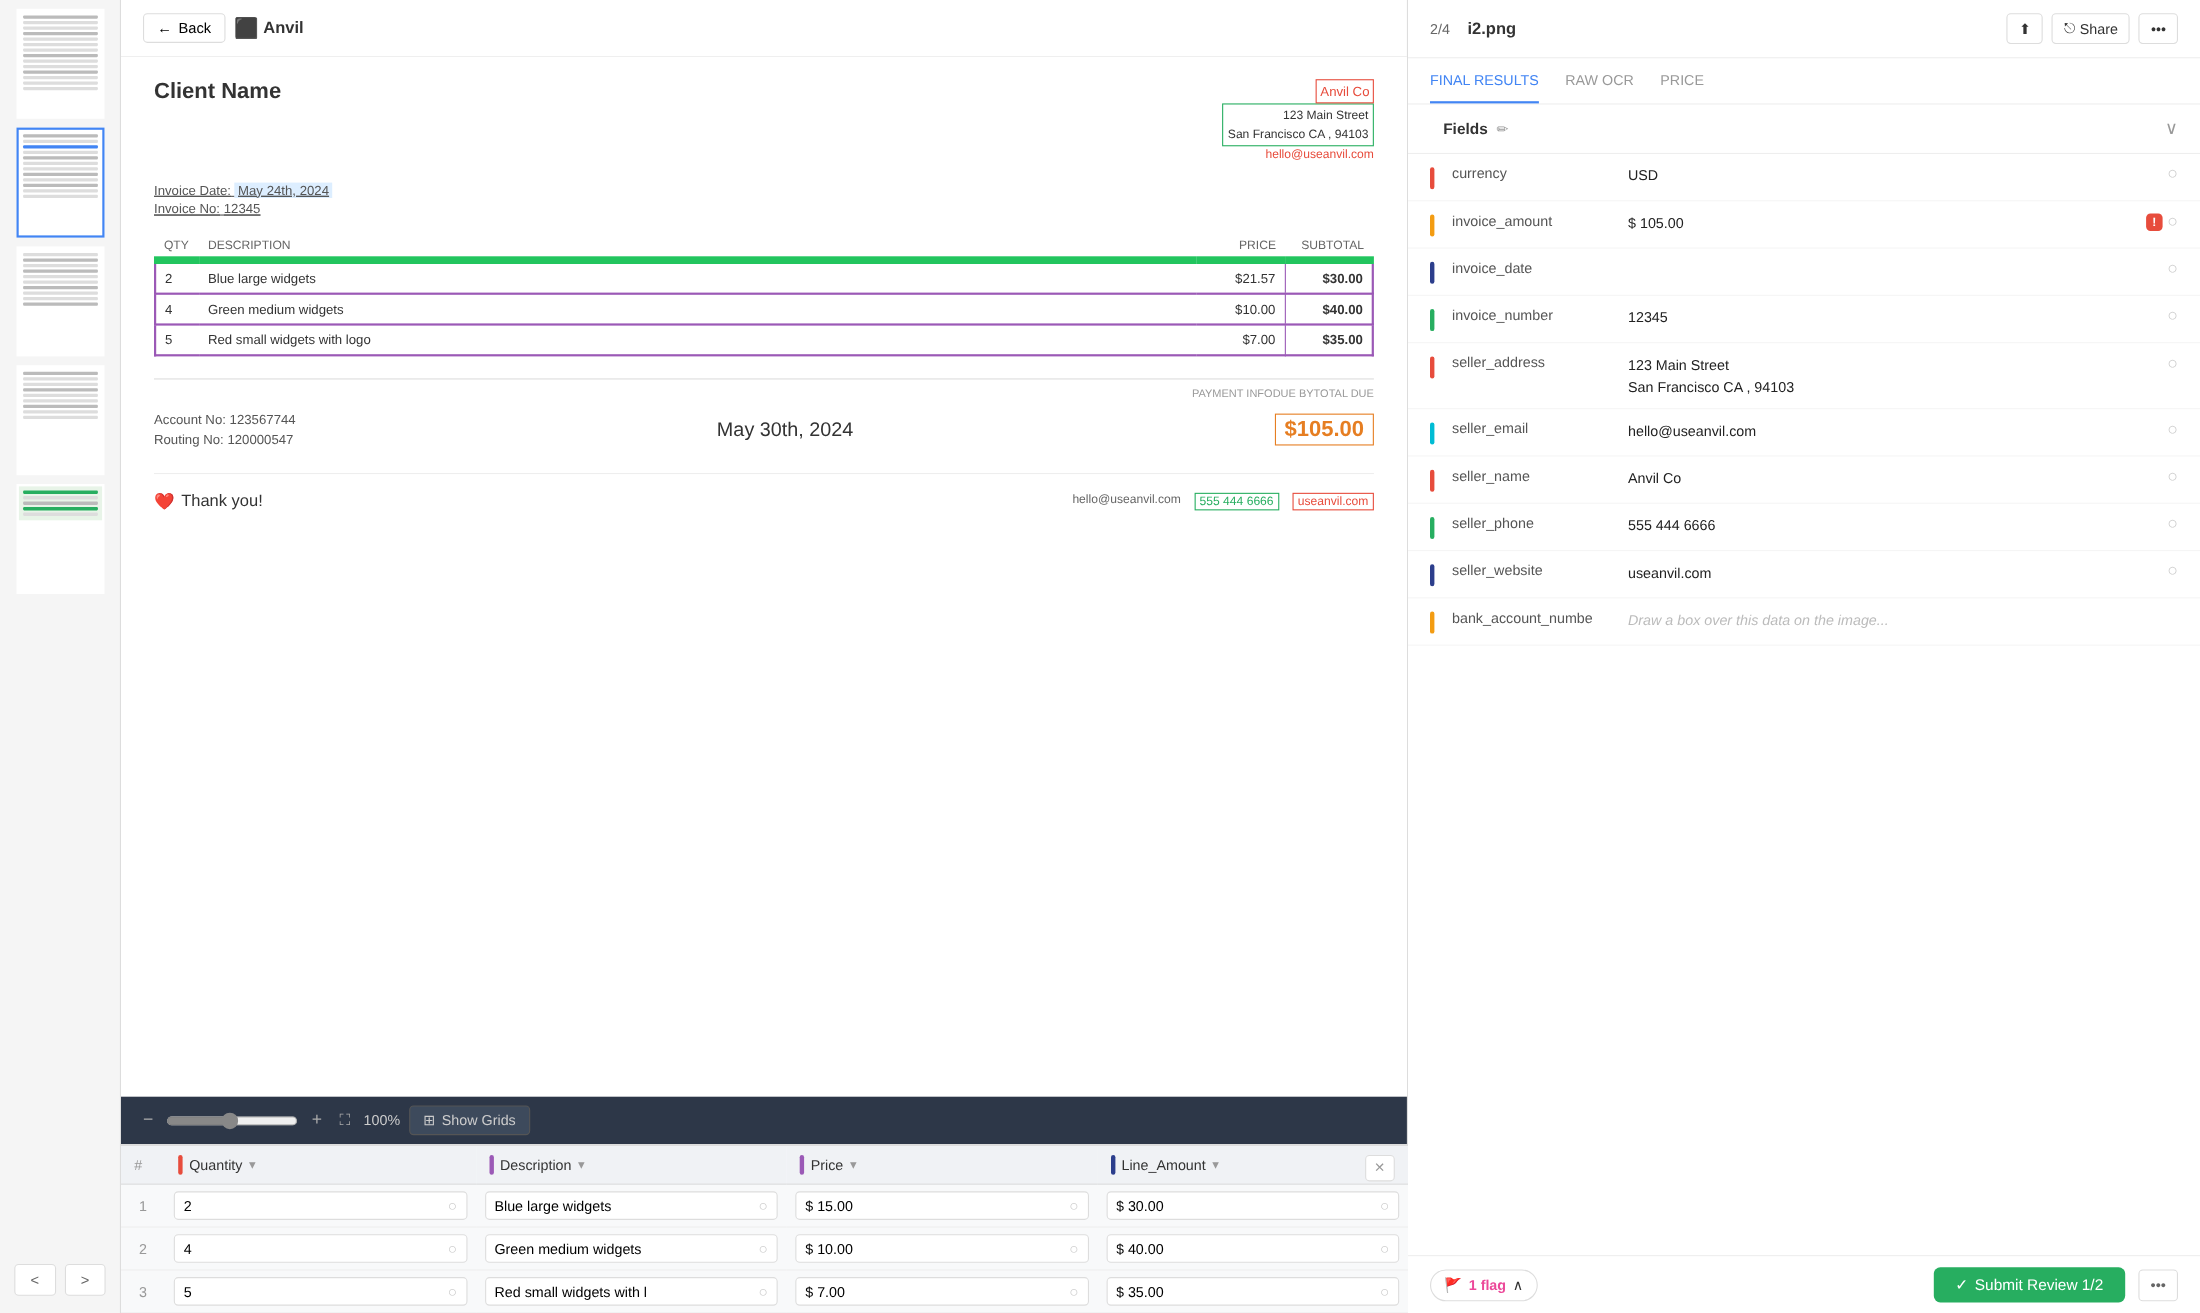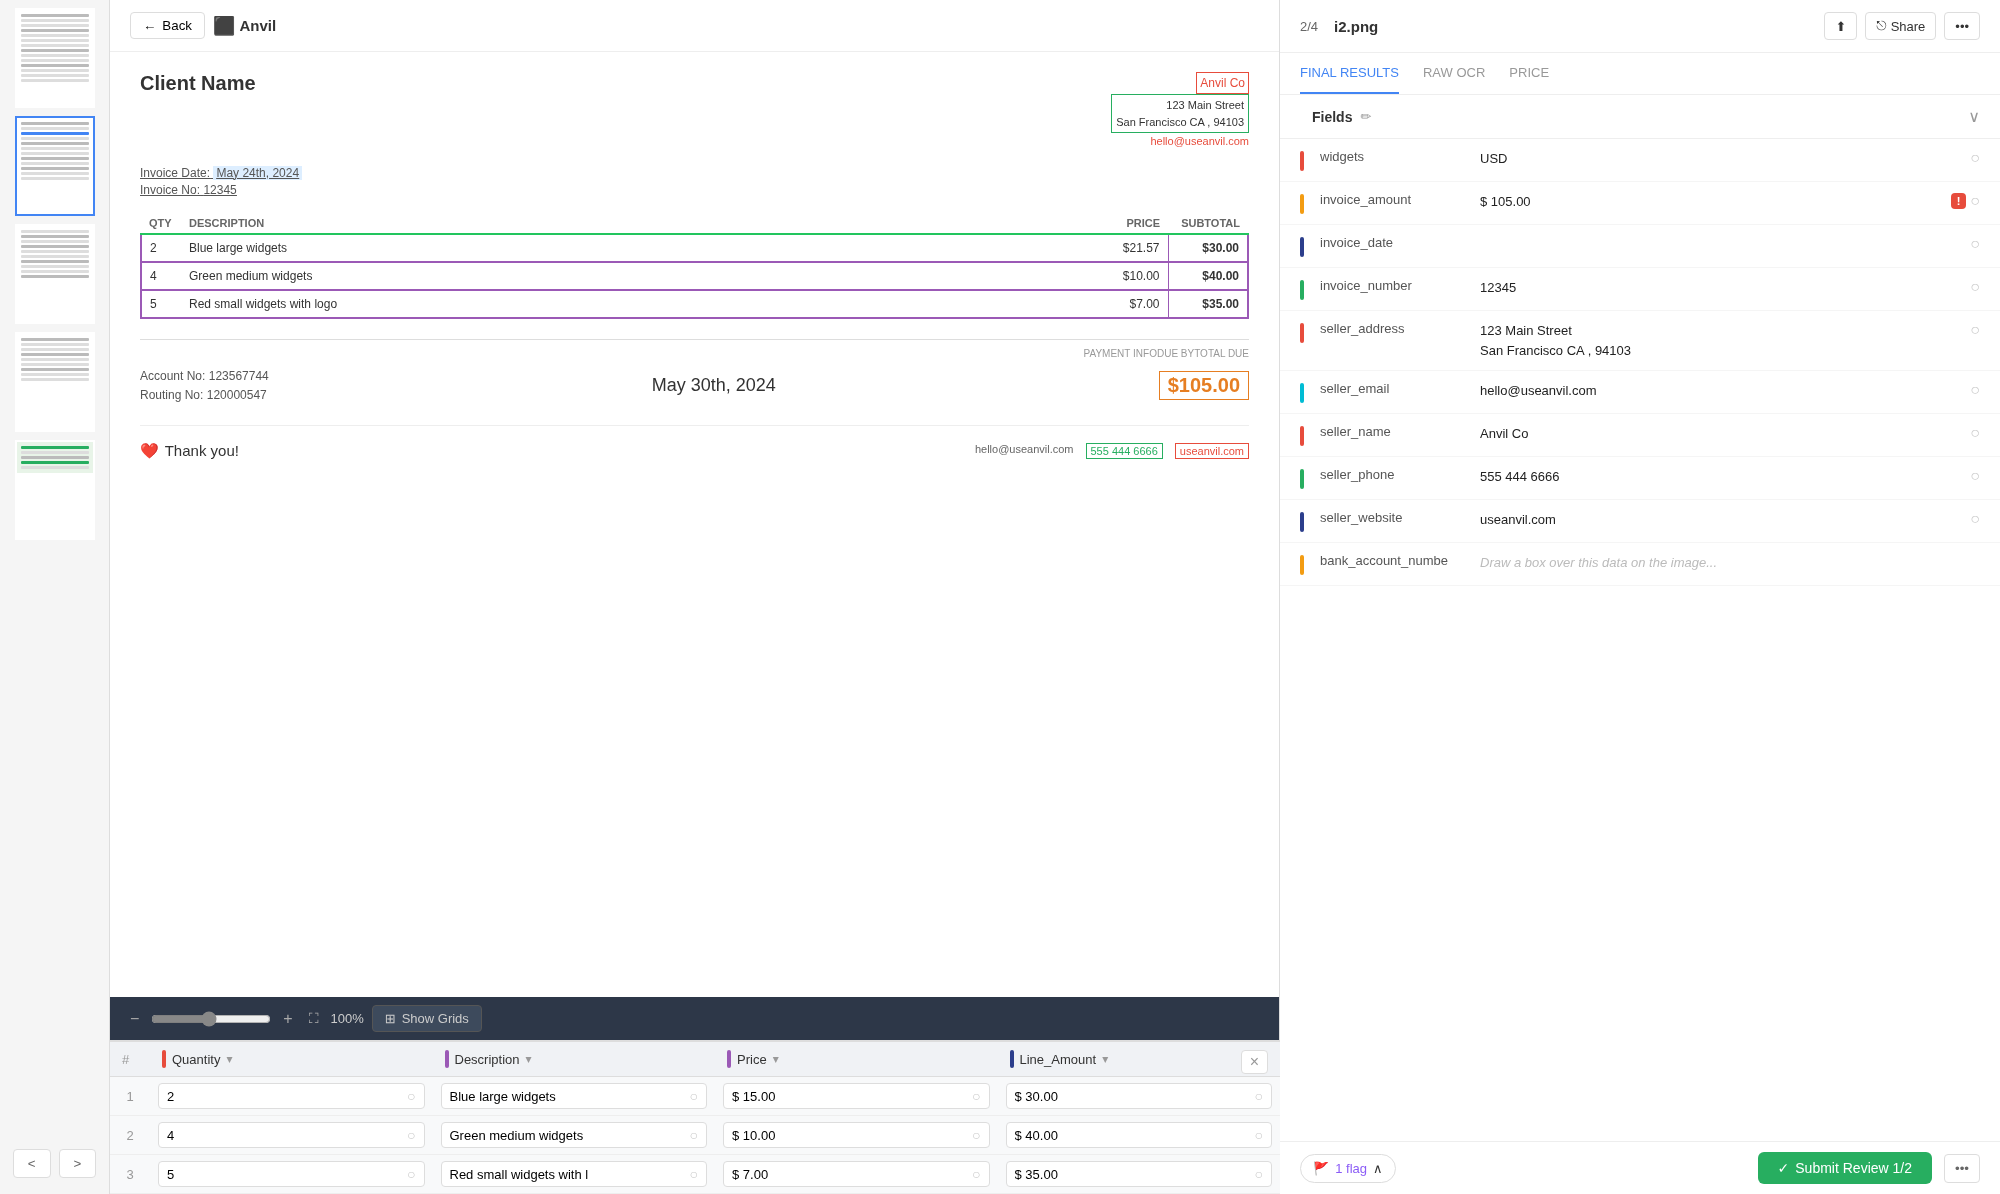--- a/index.html
+++ b/index.html
@@ -23,21 +23,21 @@
     .invoice-title { font-size: 20px; font-weight: 600; }
     .seller-info { text-align: right; font-size: 12px; line-height: 1.5; }
     .seller-name-red { color: #e74c3c; font-weight: 500; border: 1px solid #e74c3c; padding: 1px 3px; display: inline-block; }
     .address-box { border: 1px solid #27ae60; padding: 2px 4px; font-size: 11px; }
     .email-highlight { color: #e74c3c; font-size: 11px; }
     .invoice-meta { font-size: 12px; color: #555; margin-bottom: 16px; }
     .invoice-meta span { text-decoration: underline; color: #555; }
     .meta-row { margin-bottom: 3px; text-decoration: underline; }
 
     .invoice-table { width: 100%; border-collapse: collapse; margin-bottom: 20px; font-size: 12px; }
-    .invoice-table th { font-weight: 700; padding: 4px 8px; text-align: left; color: #666; font-size: 11px; border-bottom: 2px solid #22c55e; }
+    .invoice-table th { font-weight: 400; padding: 4px 8px; text-align: left; color: #666; font-size: 11px; border-bottom: 7px solid #22c55e; }
     .invoice-table td { padding: 6px 8px; vertical-align: top; }
 
     .payment-section { margin-top: 20px; }
     .payment-header { display: flex; justify-content: flex-end; font-size: 10px; color: #999; text-transform: uppercase; margin-bottom: 8px; border-top: 1px solid #ddd; padding-top: 8px; }
     .payment-body { display: flex; justify-content: space-between; align-items: center; }
     .account-info { font-size: 12px; color: #555; line-height: 1.6; }
     .due-date { font-size: 18px; font-weight: 500; color: #333; }
     .total-amount { font-size: 20px; font-weight: bold; color: #e67e22; border: 1px solid #e67e22; padding: 2px 8px; }
 
     .thank-you-section { margin-top: 20px; padding-top: 16px; border-top: 1px solid #eee; display: flex; align-items: center; justify-content: space-between; font-size: 12px; }
@@ -80,21 +80,21 @@
     .field-name { width: 160px; color: #555; font-size: 13px; flex-shrink: 0; }
     .field-value { flex: 1; font-size: 13px; color: #222; line-height: 1.5; }
     .field-check { margin-left: auto; color: #ccc; font-size: 16px; cursor: pointer; }
     .field-warning { margin-left: auto; display: flex; align-items: center; gap: 4px; }
     .warning-badge { background: #e74c3c; color: white; border-radius: 4px; padding: 2px 6px; font-size: 11px; font-weight: bold; }
     .field-faded { color: #bbb; font-style: italic; }
 
     
     .bottom-toolbar { padding: 10px 20px; border-top: 1px solid #eee; background: white; display: flex; align-items: center; gap: 12px; }
     .flag-btn { display: flex; align-items: center; gap: 6px; background: white; border: 1px solid #ddd; border-radius: 20px; padding: 6px 12px; cursor: pointer; color: #333; font-size: 13px; }
-    .flag-count { color: #8b5cf6; font-weight: 400; }
+    .flag-count { color: #ec4899; font-weight: 700; }
     .submit-btn { margin-left: auto; background: #27ae60; color: white; border: none; border-radius: 6px; padding: 8px 20px; cursor: pointer; font-size: 14px; font-weight: 500; display: flex; align-items: center; gap: 6px; }
     .more-btn { background: transparent; border: 1px solid #ddd; border-radius: 4px; padding: 6px 10px; cursor: pointer; color: #666; }
     .data-table { width: 100%; border-collapse: collapse; font-size: 13px; }
     .data-table th { background: #f0f2f5; padding: 8px 12px; text-align: left; font-weight: 500; border-bottom: 1px solid #ddd; }
     .data-table th.col-num { width: 40px; color: #999; }
     .data-table td { padding: 6px 8px; border-bottom: 1px solid #eee; vertical-align: middle; }
     .data-table td.col-num { color: #999; text-align: center; width: 40px; }
 
     .col-header { display: flex; align-items: center; gap: 6px; }
     .col-color-bar { width: 4px; height: 18px; border-radius: 2px; flex-shrink: 0; }
@@ -483,21 +483,21 @@
 
     <div class="fields-section">
       <div class="fields-header">
         <span class="fields-title">Fields</span>
         <span class="edit-icon">✏</span>
         <span class="collapse-icon">∨</span>
       </div>
 
       <div class="field-row">
         <div class="field-color-bar" style="background:#e74c3c;"></div>
-        <div class="field-name">widgets</div>
+        <div class="field-name">currency</div>
         <div class="field-value">USD</div>
         <div class="field-check">○</div>
       </div>
 
       <div class="field-row">
         <div class="field-color-bar" style="background:#f39c12;"></div>
         <div class="field-name">invoice_amount</div>
         <div class="field-value">$ 105.00</div>
         <div class="field-warning">
           <span class="warning-badge">!</span>

